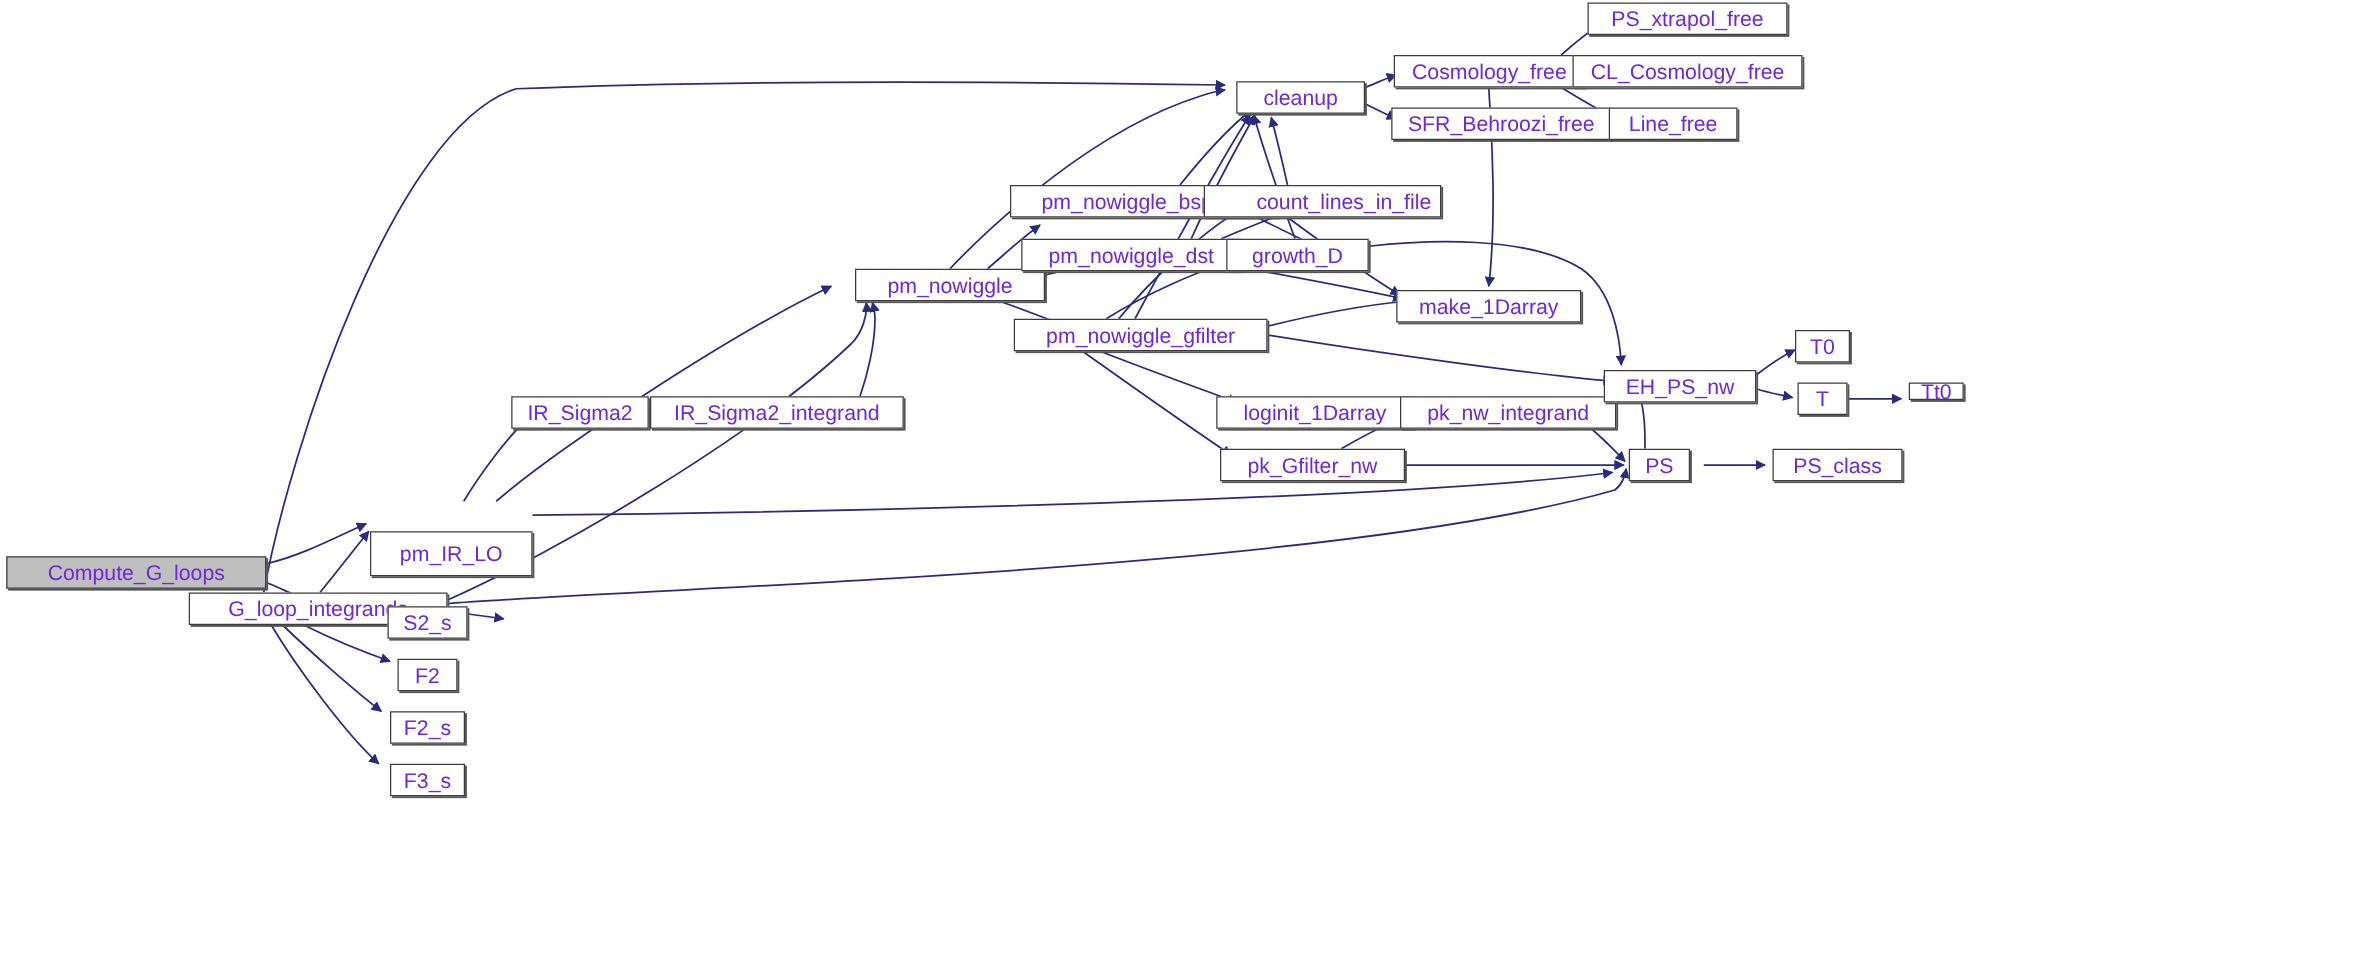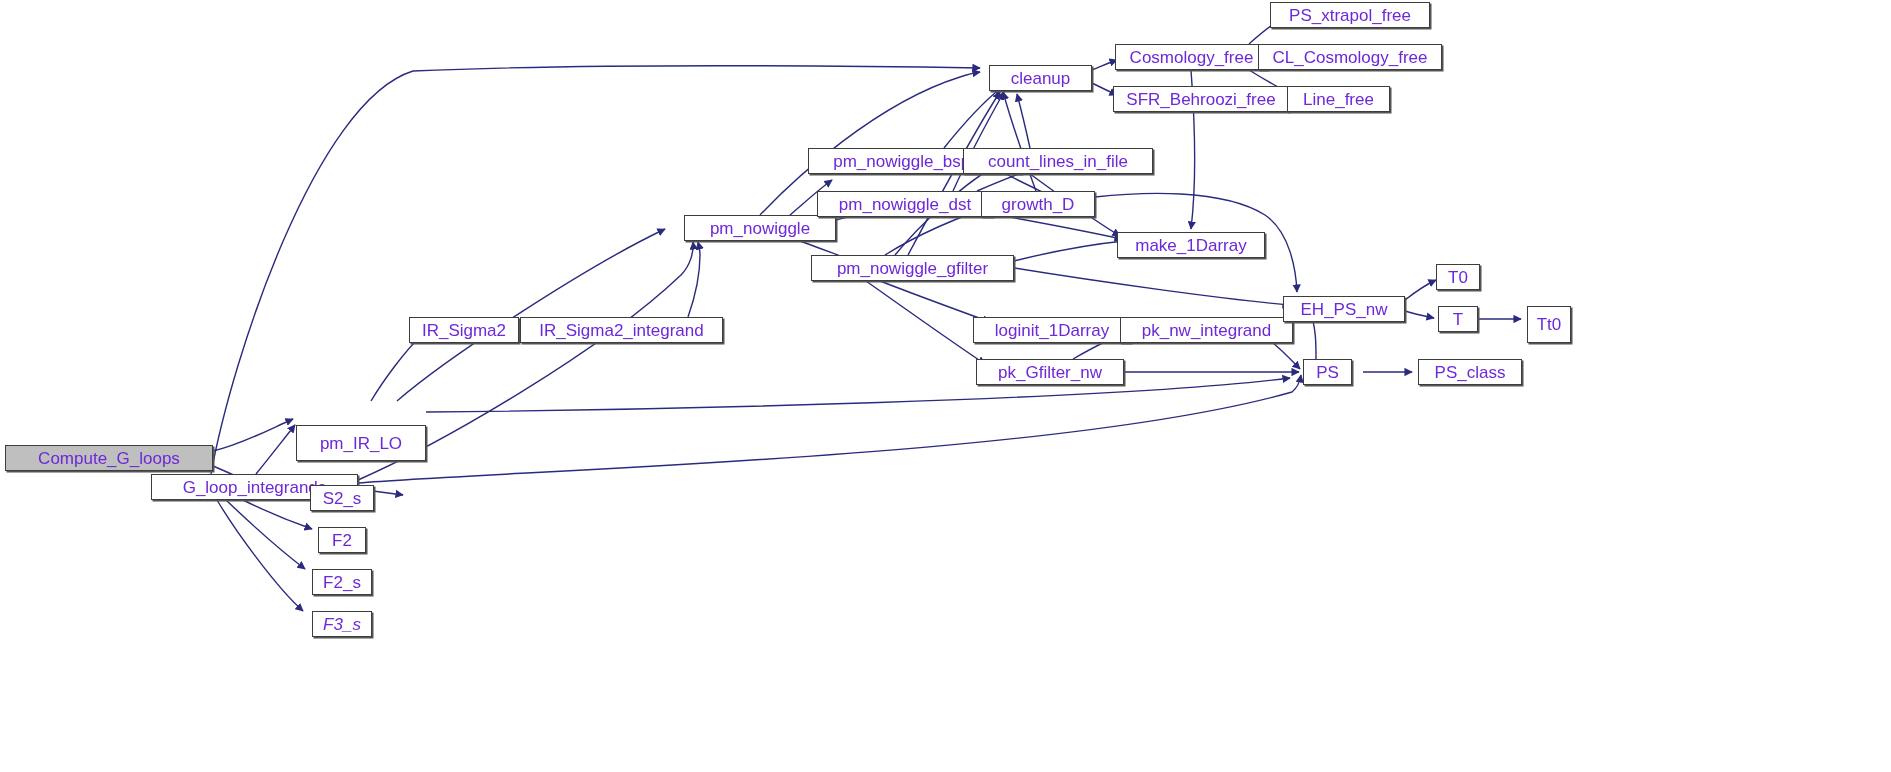--- a/index.html
+++ b/index.html
@@ -125,21 +125,21 @@
       </div>
       <div class="node" style="left: 310px; top: 485px; width: 64px; height: 26px;">
         <span class="node-label">S2_s</span>
       </div>
       <div class="node" style="left: 318px; top: 527px; width: 48px; height: 26px;">
         <span class="node-label">F2</span>
       </div>
       <div class="node" style="left: 312px; top: 569px; width: 60px; height: 26px;">
         <span class="node-label">F2_s</span>
       </div>
-      <div class="node" style="left: 312px; top: 611px; width: 60px; height: 26px; font-style: italic;">
+      <div class="node" style="left: 312px; top: 611px; width: 60px; height: 26px;">
         <span class="node-label">F3_s</span>
       </div>
       <div class="node" style="left: 409px; top: 317px; width: 110px; height: 26px;">
         <span class="node-label">IR_Sigma2</span>
       </div>
       <div class="node" style="left: 520px; top: 317px; width: 203px; height: 26px;">
         <span class="node-label">IR_Sigma2_integrand</span>
       </div>
       <div class="node" style="left: 684px; top: 215px; width: 152px; height: 26px;">
         <span class="node-label">pm_nowiggle</span>
@@ -149,21 +149,21 @@
       </div>
       <div class="node" style="left: 817px; top: 191px; width: 176px; height: 26px;">
         <span class="node-label">pm_nowiggle_dst</span>
       </div>
       <div class="node" style="left: 811px; top: 255px; width: 203px; height: 26px;">
         <span class="node-label">pm_nowiggle_gfilter</span>
       </div>
       <div class="node" style="left: 989px; top: 65px; width: 103px; height: 26px;">
         <span class="node-label">cleanup</span>
       </div>
-      <div class="node" style="left: 963px; top: 148px; width: 190px; height: 26px;">
+      <div class="node" style="left: 963px; top: 148px; width: 190px; height: 26px; justify-content: flex-end;">
         <span class="node-label">count_lines_in_file</span>
       </div>
       <div class="node" style="left: 981px; top: 191px; width: 114px; height: 26px;">
         <span class="node-label">growth_D</span>
       </div>
       <div class="node" style="left: 973px; top: 317px; width: 158px; height: 26px;">
         <span class="node-label">loginit_1Darray</span>
       </div>
       <div class="node" style="left: 976px; top: 359px; width: 148px; height: 26px;">
         <span class="node-label">pk_Gfilter_nw</span>
@@ -194,21 +194,21 @@
       </div>
       <div class="node" style="left: 1303px; top: 359px; width: 49px; height: 26px;">
         <span class="node-label">PS</span>
       </div>
       <div class="node" style="left: 1436px; top: 264px; width: 44px; height: 26px;">
         <span class="node-label">T0</span>
       </div>
       <div class="node" style="left: 1438px; top: 306px; width: 40px; height: 26px;">
         <span class="node-label">T</span>
       </div>
-      <div class="node" style="left: 1527px; top: 306px; width: 44px; height: 37px;">
+      <div class="node" style="left: 1527px; top: 306px; width: 44px; height: 14px;">
         <span class="node-label">Tt0</span>
       </div>
       <div class="node" style="left: 1418px; top: 359px; width: 104px; height: 26px;">
         <span class="node-label">PS_class</span>
       </div>
     </div>
 
 </div>
 
 </body></html>

